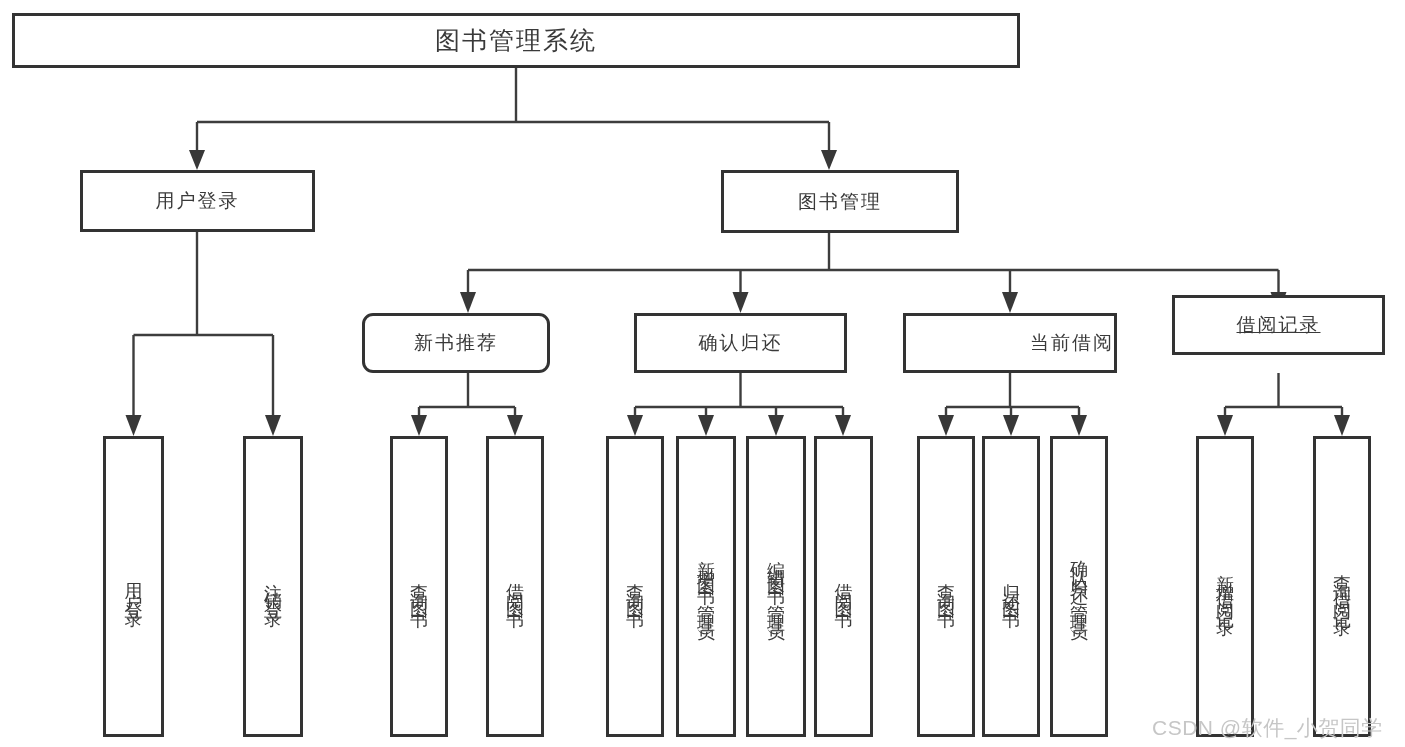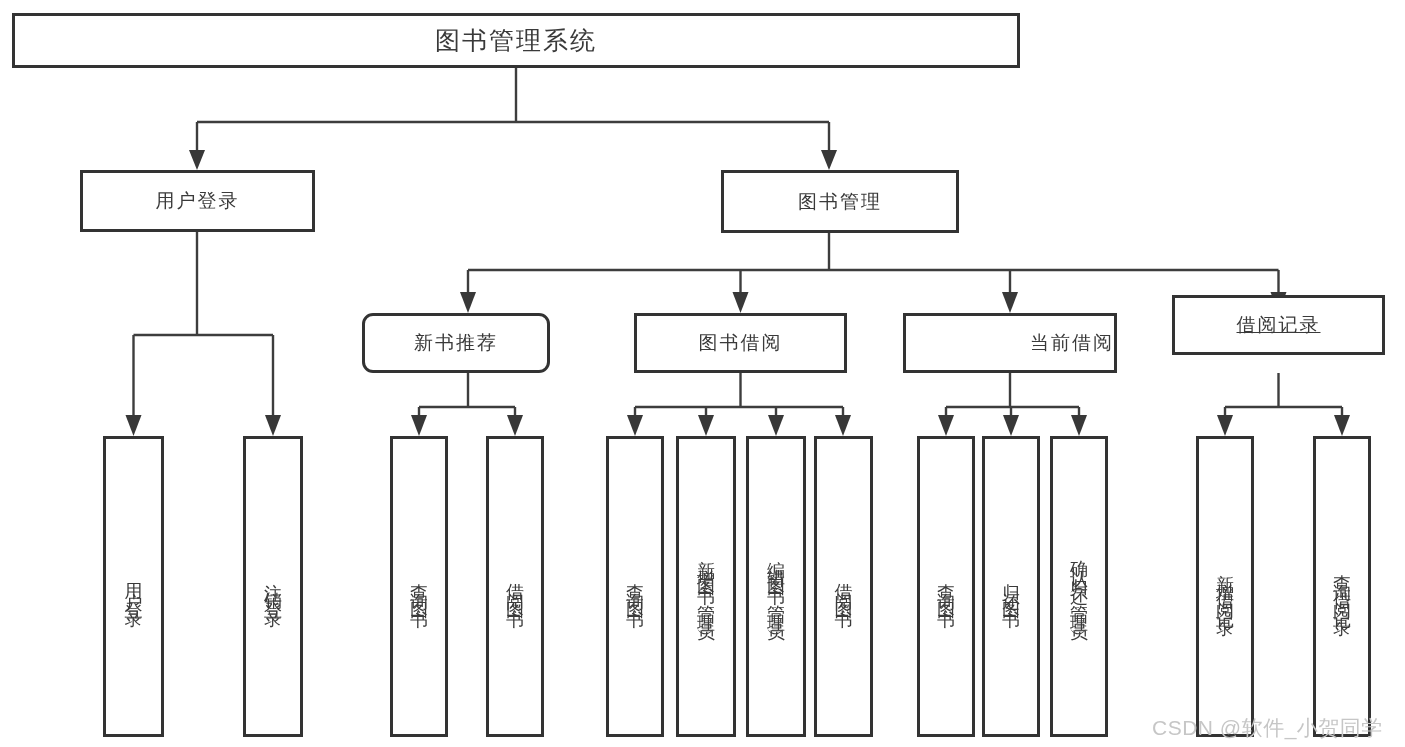--- a/index.html
+++ b/index.html
@@ -141,21 +141,21 @@
     <span>用户登录</span>
   </div>
   <div class="node h-node" style="left:710px; top:170px; width:238px; height:63px;margin-left:11px;">
     <span>图书管理</span>
   </div>
 
   <div class="node h-node" style="left:362px; top:313px; width:188px; height:60px;border-radius:11px;">
     <span>新书推荐</span>
   </div>
   <div class="node h-node" style="left:634px; top:313px; width:213px; height:60px;">
-    <span>图书借阅</span>
+    <span>确认归还</span>
   </div>
   <div class="node h-node" style="left:903px; top:313px; width:214px; height:60px;justify-content:flex-end;">
     <span>当前借阅</span>
   </div>
   <div class="node h-node" style="left:1172px; top:295px; width:213px; height:60px;text-decoration:underline;">
     <span>借阅记录</span>
   </div>
 
   <div class="node v-node" style="left:103px; top:436px; width:61px; height:301px;">
     <span class="vtext">用户登录</span>

